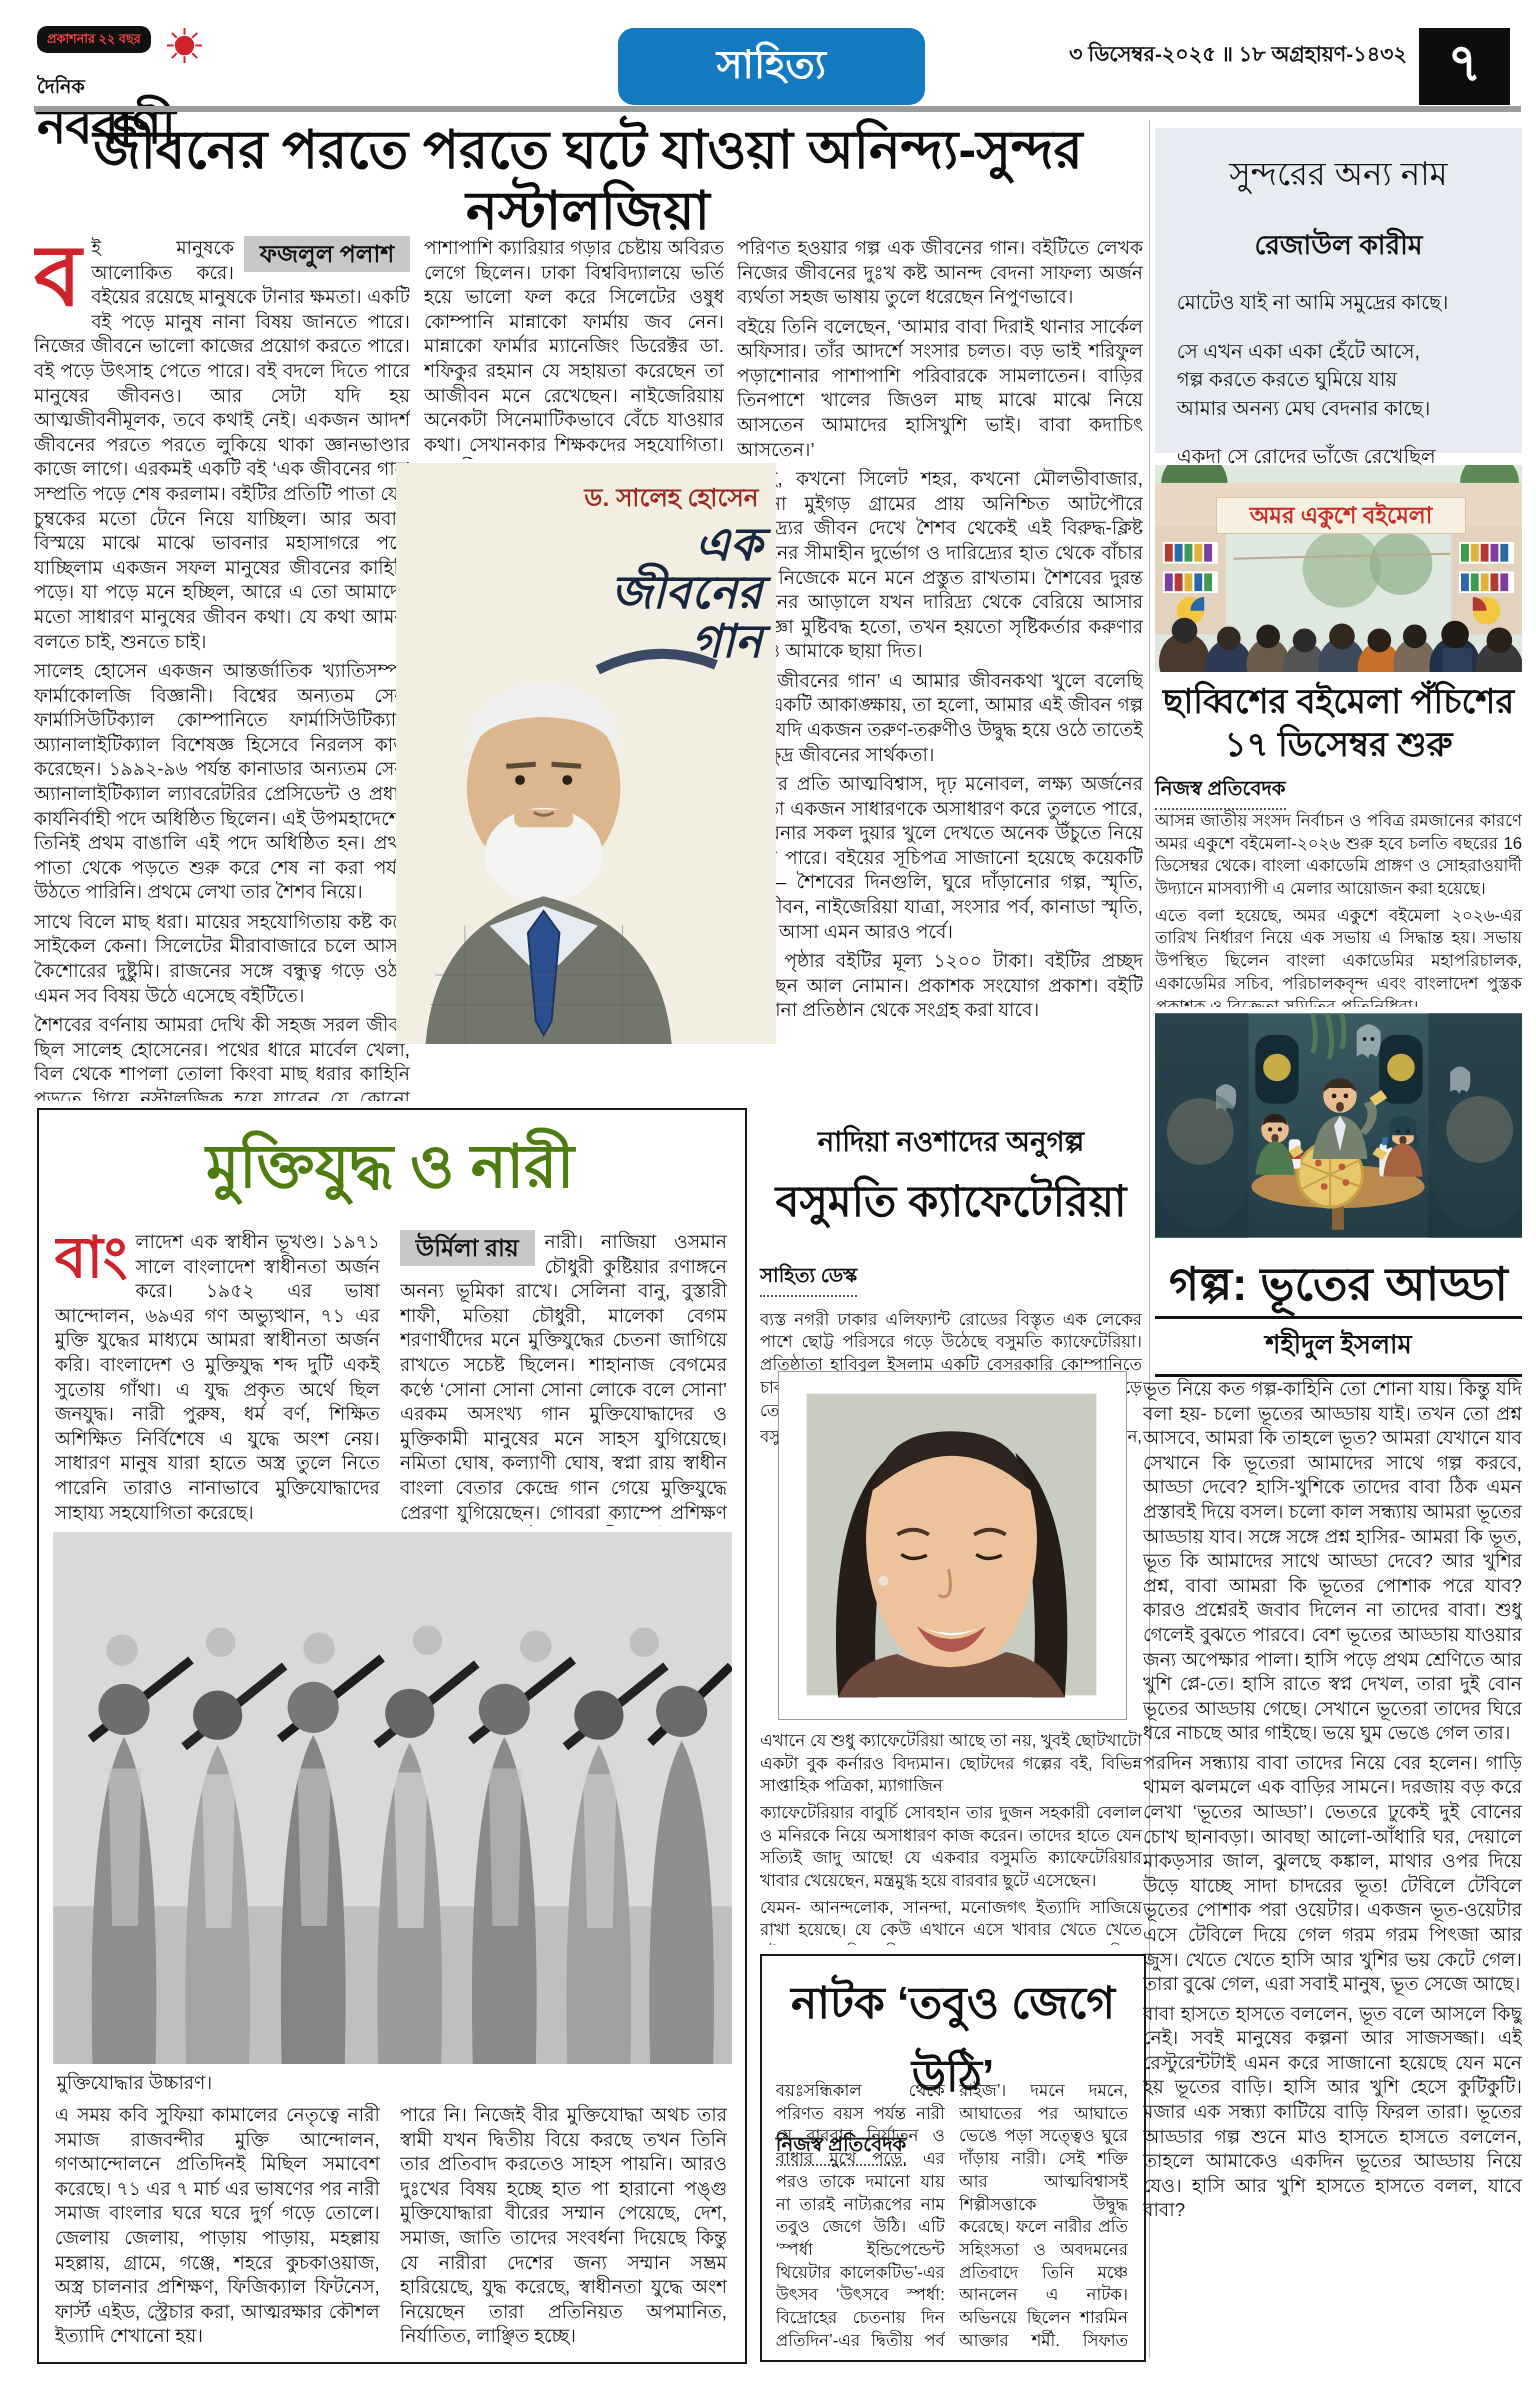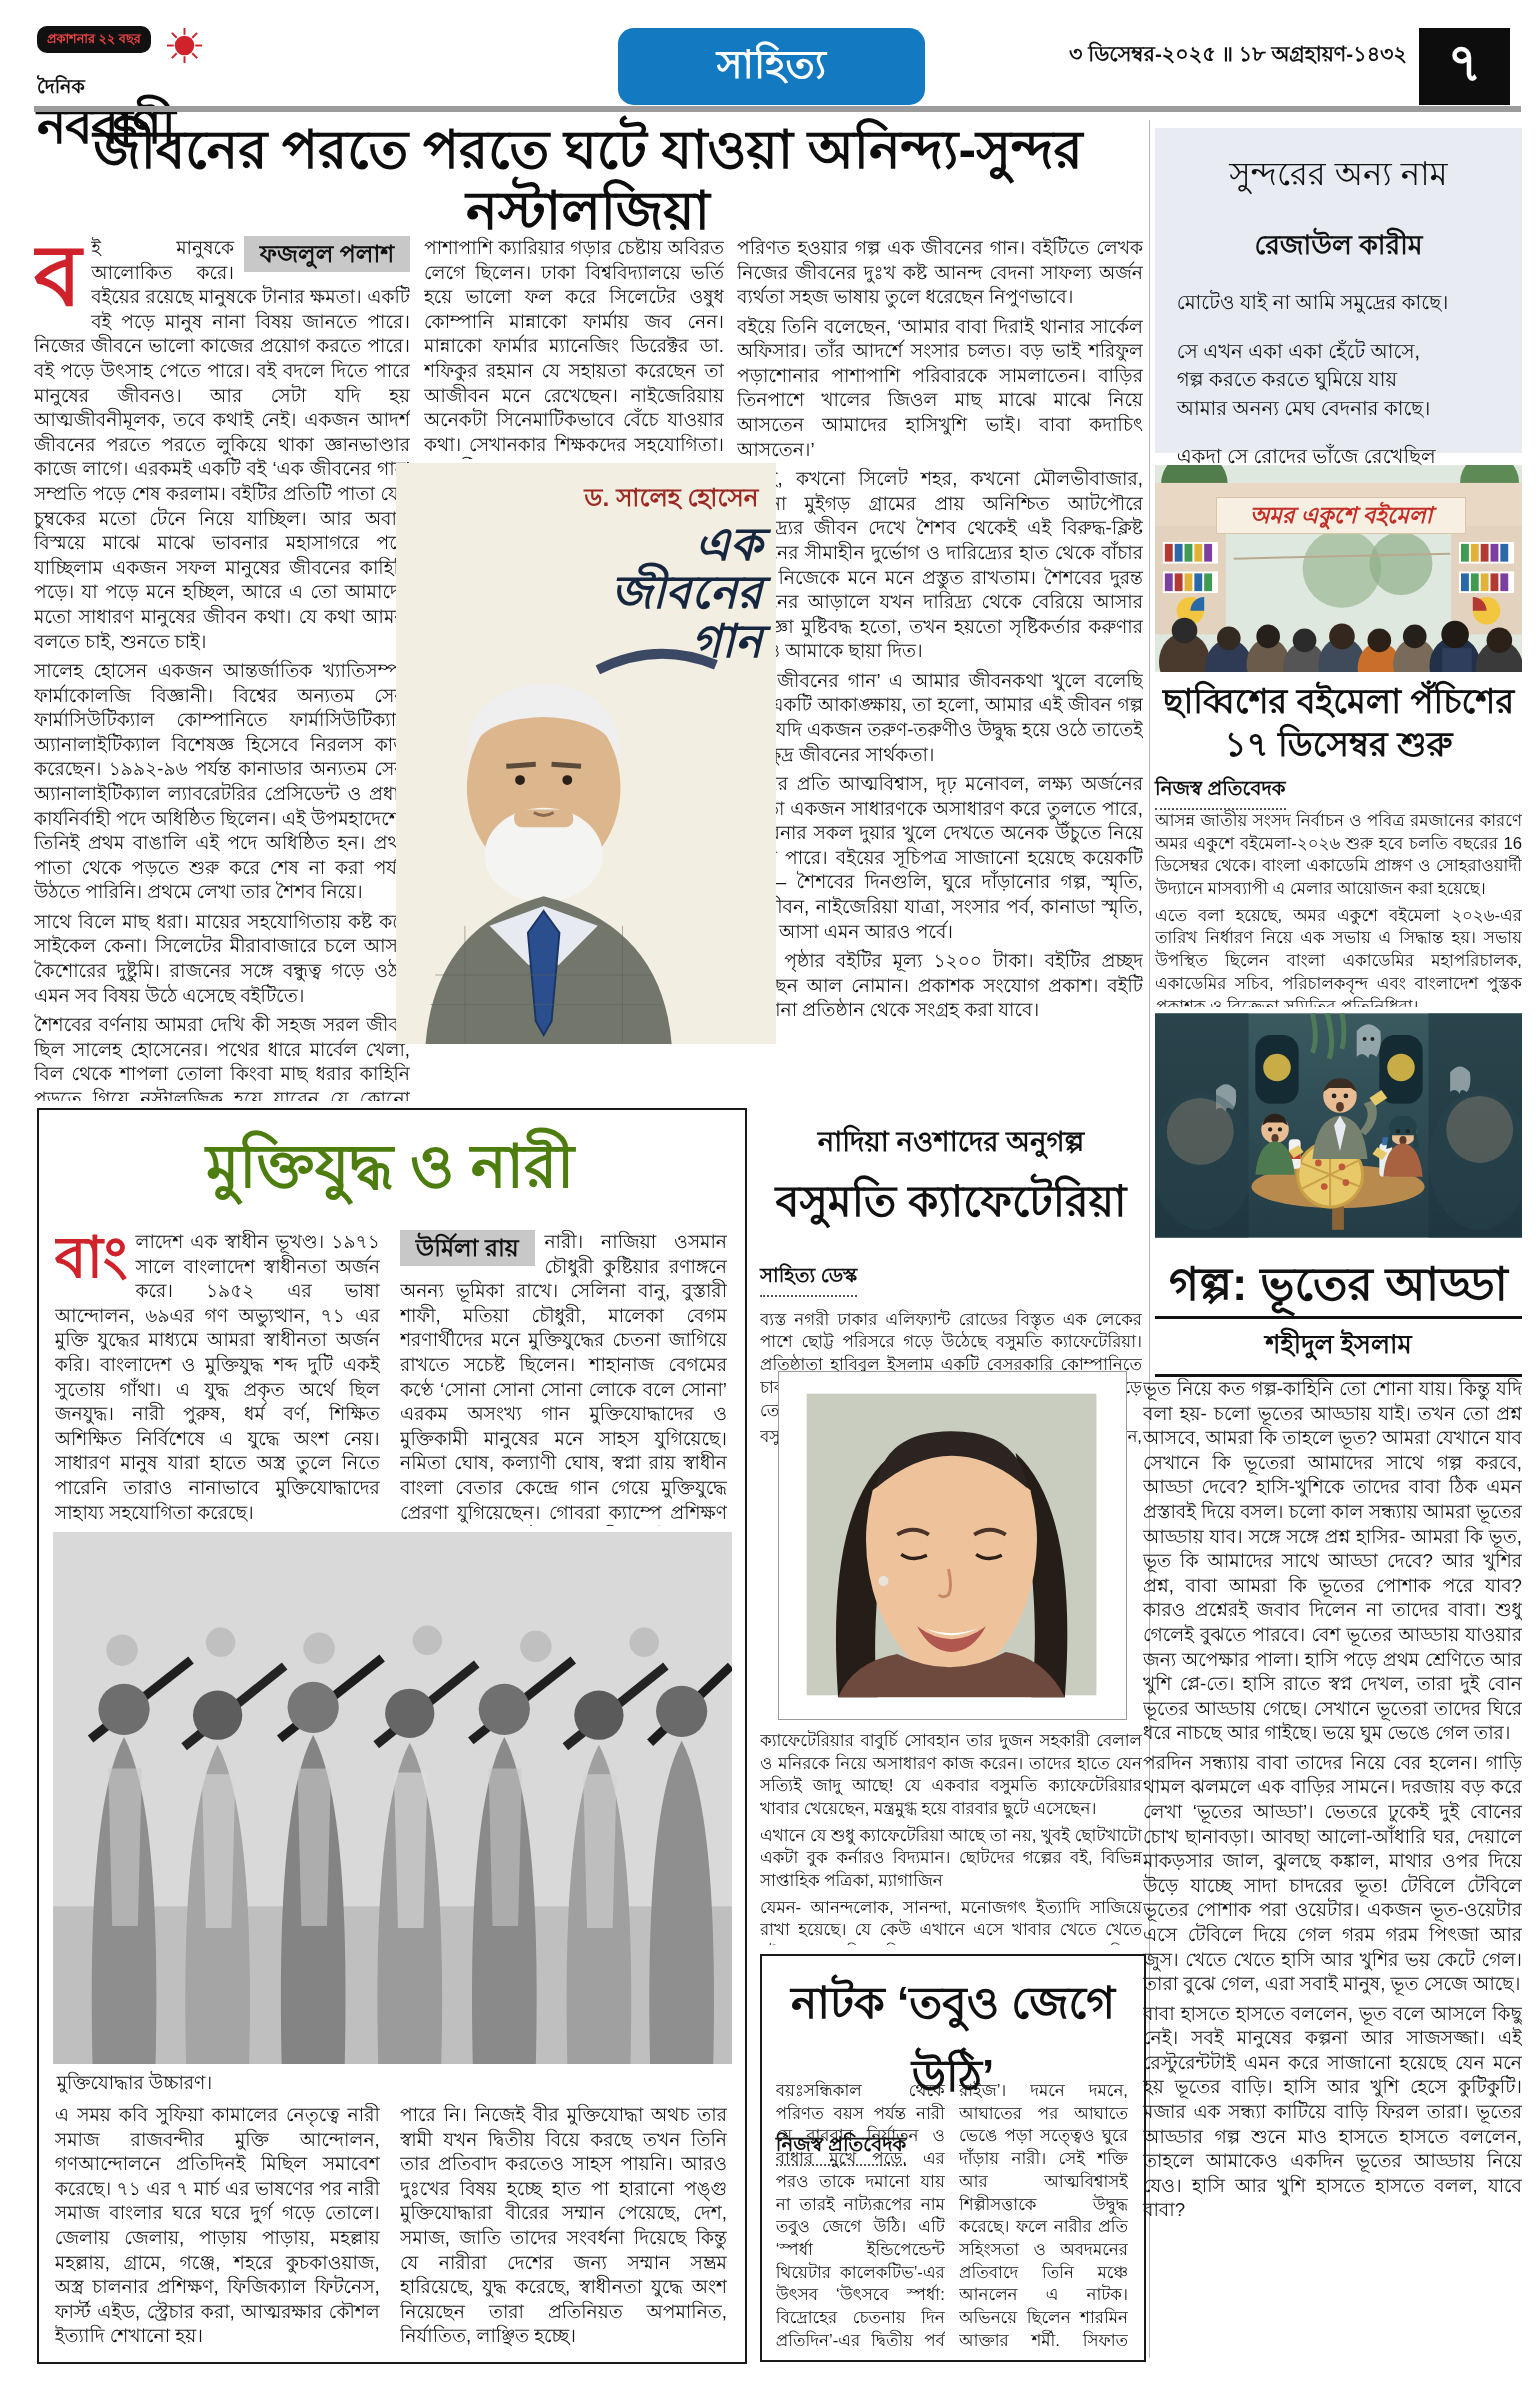--- a/index.html
+++ b/index.html
@@ -142,21 +142,21 @@
     <div class="poem-author">রেজাউল কারীম</div>
     <div class="poem-stanza">মোটেও যাই না আমি সমুদ্রের কাছে।</div>
     <div class="poem-stanza">সে এখন একা একা হেঁটে আসে,
 গল্প করতে করতে ঘুমিয়ে যায়
 আমার অনন্য মেঘ বেদনার কাছে।</div>
     <div class="poem-stanza">একদা সে রোদের ভাঁজে রেখেছিল
 যোজনগন্ধা ফুলের দারুণ উত্তেজনা,
 বলেছিল সুন্দরের অন্য একটি নাম।</div>
   </div>
 
-  <div class="abs" style="left:1155px;top:465px;width:329px;height:207px;font-style:italic;">
+  <div class="abs" style="left:1155px;top:465px;width:329px;height:207px;">
     <svg width="367" height="207" viewBox="0 0 373 210">
       <rect width="373" height="210" fill="#dfe8df"></rect>
       <circle cx="40" cy="20" r="34" fill="#517c4c"></circle>
         <circle cx="340" cy="18" r="30" fill="#5d8a55"></circle>
       <circle cx="190" cy="105" r="40" fill="#9ab894" opacity="0.7"></circle>
         <circle cx="250" cy="100" r="32" fill="#8fae89" opacity="0.7"></circle>
       <line x1="80" y1="95" x2="300" y2="90" stroke="#b8a98f" stroke-width="2"></line>
 
       <rect x="0" y="18" width="373" height="52" fill="#e9d9c4"></rect>
       <rect x="0" y="62" width="72" height="110" fill="#e3d2bd"></rect>
@@ -422,22 +422,22 @@
       <path d="M200 185 q12 8 26 1" stroke="#2b2118" stroke-width="3.4" fill="none"></path>
       <path d="M172 200 q4 18 0 26 q-6 4 -10 0" stroke="#c58a62" stroke-width="3" fill="none"></path>
       <path d="M140 258 q35 26 70 0 q-14 26 -35 26 q-21 0 -35 -26 Z" fill="#b0584f"></path>
       <path d="M148 260 q27 14 54 0 q-27 10 -54 0 Z" fill="#fff"></path>
       <circle cx="106" cy="212" r="5" fill="#e8e4da"></circle>
       <path d="M60 330 l230 0 q-20 -40 -60 -46 q-55 30 -110 2 q-45 8 -60 44 Z" fill="#6e4a3e"></path>
     </svg>
   </div>
 
   <div class="abs bt-sm" style="left:760px;top:1730px;width:382px;height:215px;">
+    <p>এখানে যে শুধু ক্যাফেটেরিয়া আছে তা নয়, খুবই ছোটখাটো একটা বুক কর্নারও বিদ্যমান। ছোটদের গল্পের বই, বিভিন্ন সাপ্তাহিক পত্রিকা, ম্যাগাজিন</p>
     <p>ক্যাফেটেরিয়ার বাবুর্চি সোবহান তার দুজন সহকারী বেলাল ও মনিরকে নিয়ে অসাধারণ কাজ করেন। তাদের হাতে যেন সত্যিই জাদু আছে! যে একবার বসুমতি ক্যাফেটেরিয়ার খাবার খেয়েছেন, মন্ত্রমুগ্ধ হয়ে বারবার ছুটে এসেছেন।</p>
-    <p>এখানে যে শুধু ক্যাফেটেরিয়া আছে তা নয়, খুবই ছোটখাটো একটা বুক কর্নারও বিদ্যমান। ছোটদের গল্পের বই, বিভিন্ন সাপ্তাহিক পত্রিকা, ম্যাগাজিন</p>
     <p>যেমন- আনন্দলোক, সানন্দা, মনোজগৎ ইত্যাদি সাজিয়ে রাখা হয়েছে। যে কেউ এখানে এসে খাবার খেতে খেতে বইয়ে চোখ বুলিয়ে নিতে পারেন। ব্যবসায় নেমে প্রথম দিকে অবশ্য তেমন লোকসমাগম হতো না। একবার কিছু টাকা লোকসানও হয়। তখন হাবিবুল ইসলাম সাহেবের অনেক লোকসান হয়। দাঁড়াতে না দাঁড়াতেই মহামারি করোনা ভাইরাসের কবলে পড়ে ক্যাফেটেরিয়াটি। সবমিলিয়ে ক্যাফেটেরিয়াটি প্রবল ঝড়ের আশঙ্কায় পড়ে।</p>
 
   </div>
 
   <div class="abs box-border" style="left:760px;top:1954px;width:382px;height:404px;">
     <div style="font-size:44px;font-weight:800;text-align:center;margin-top:13.8px;">নাটক ‘তবুও জেগে উঠি’</div>
     <div style="margin:13.8px 0 0 13.8px;"><span class="reporter">নিজস্ব প্রতিবেদক</span></div>
     <div class="bt-sm abs" style="left:13.8px;top:124px;width:169px;height:266px;">
       <p>বয়ঃসন্ধিকাল থেকে পরিণত বয়স পর্যন্ত নারী যে বারবার নির্যাতন ও বাধার মুখে পড়ে, এর পরও তাকে দমানো যায় না তারই নাট্যরূপের নাম তবুও জেগে উঠি। এটি ‘স্পর্ধা ইন্ডিপেন্ডেন্ট থিয়েটার কালেকটিভ’-এর উৎসব ‘উৎসবে স্পর্ধা: বিদ্রোহের চেতনায় দিন প্রতিদিন’-এর দ্বিতীয় পর্ব ‘উত্তাল তরুণ’-এর সমাপনী পরিবেশনা। নাটকটির নির্দেশক মহসিনা আক্তার। সহযোগী নির্দেশনায় মহাইমিন আজাদ। মহসিনা আক্তার জানান, নাটকটির আদি নাম ‘টিল আই</p>
     </div>

